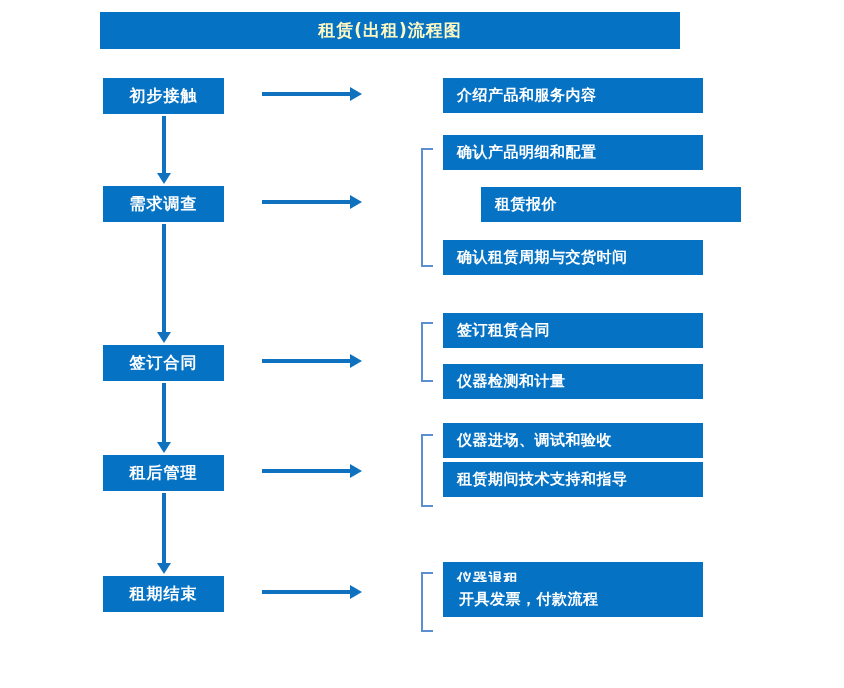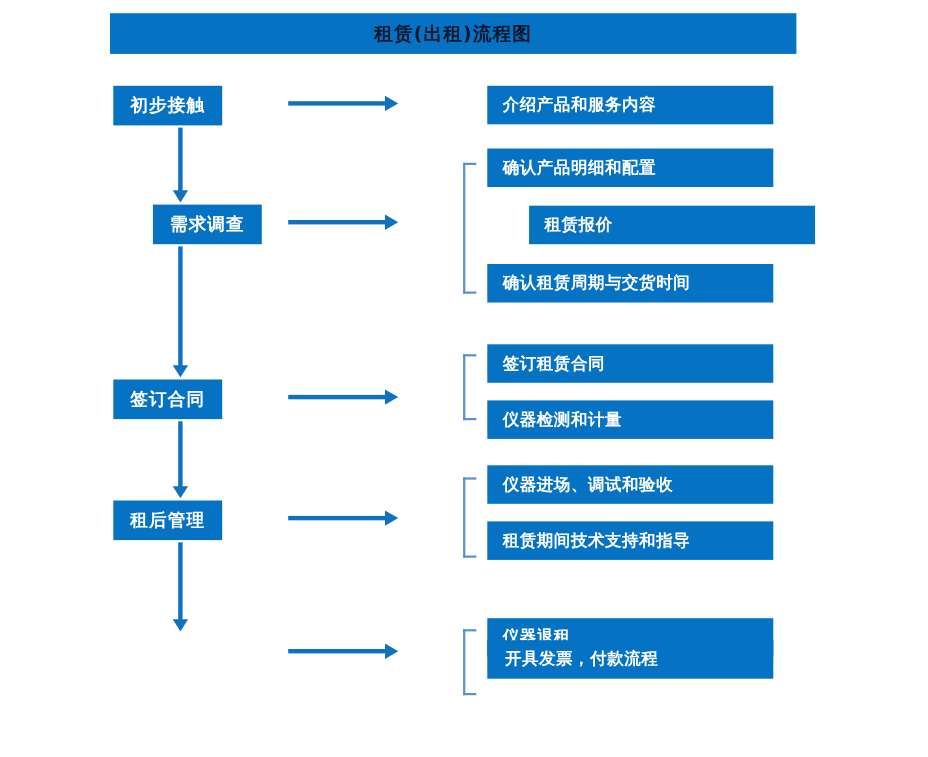--- a/index.html
+++ b/index.html
@@ -22,37 +22,37 @@
     top: 0;
     width: 844px;
     height: 688px;
   }
 
   
   .title-bar {
     position: absolute;
     left: 100px;
     top: 12px;
-    width: 624px;
+    width: 580px;
     height: 37px;
     background: #0572C4;
-    color: #0f172a;
+    color: #fef9c3;
     display: flex;
     align-items: center;
     justify-content: center;
     font-size: 17px;
     font-weight: bold;
     letter-spacing: 1px;
   }
 
   
   .stage-box {
     position: absolute;
     left: 103px;
-    width: 99px;
+    width: 121px;
     height: 36px;
     background: #0572C4;
     color: #ffffff;
     display: flex;
     align-items: center;
     justify-content: center;
     font-size: 16px;
     font-weight: bold;
     letter-spacing: 1px;
   }
@@ -136,32 +136,33 @@
   }
 </style>
 </head>
 <body>
 
 <div id="flowchart">
 
   <div class="title-bar">租赁(出租)流程图</div>
 
   <div class="stage-box" style="top: 78px;">初步接触</div>
-  <div class="stage-box" style="top: 186px; margin-left: 36px;">需求调查</div>
+  <div class="stage-box" style="top: 186px;">需求调查</div>
   <div class="stage-box" style="top: 455px;">租后管理</div>
   <div class="stage-box" style="top: 345px;">签订合同</div>
+  <div class="stage-box" style="top: 576px;">租期结束</div>
 
   <div class="detail-box" style="top: 78px; font-family: Liberation Mono, monospace;">介绍产品和服务内容</div>
   <div class="detail-box" style="top: 135px;">确认产品明细和配置</div>
   <div class="detail-box" style="top: 187px; margin-left: 38px;">租赁报价</div>
   <div class="detail-box" style="top: 240px; text-align: center;">确认租赁周期与交货时间</div>
   <div class="detail-box" style="top: 313px;">签订租赁合同</div>
   <div class="detail-box" style="top: 364px;">仪器检测和计量</div>
   <div class="detail-box" style="top: 423px;">仪器进场、调试和验收</div>
-  <div class="detail-box" style="top: 474px;">租赁期间技术支持和指导</div>
+  <div class="detail-box" style="top: 462px;">租赁期间技术支持和指导</div>
   <div class="detail-box" style="top: 562px;">仪器退租</div>
   <div class="detail-box" style="top: 582px; padding-left: 16px;">开具发票，付款流程</div>
 
   <div class="h-arrow" style="top: 87px;">
     <div class="shaft"></div>
     <div class="head"></div>
   </div>
   <div class="h-arrow" style="top: 195px;">
     <div class="shaft"></div>
     <div class="head"></div>

